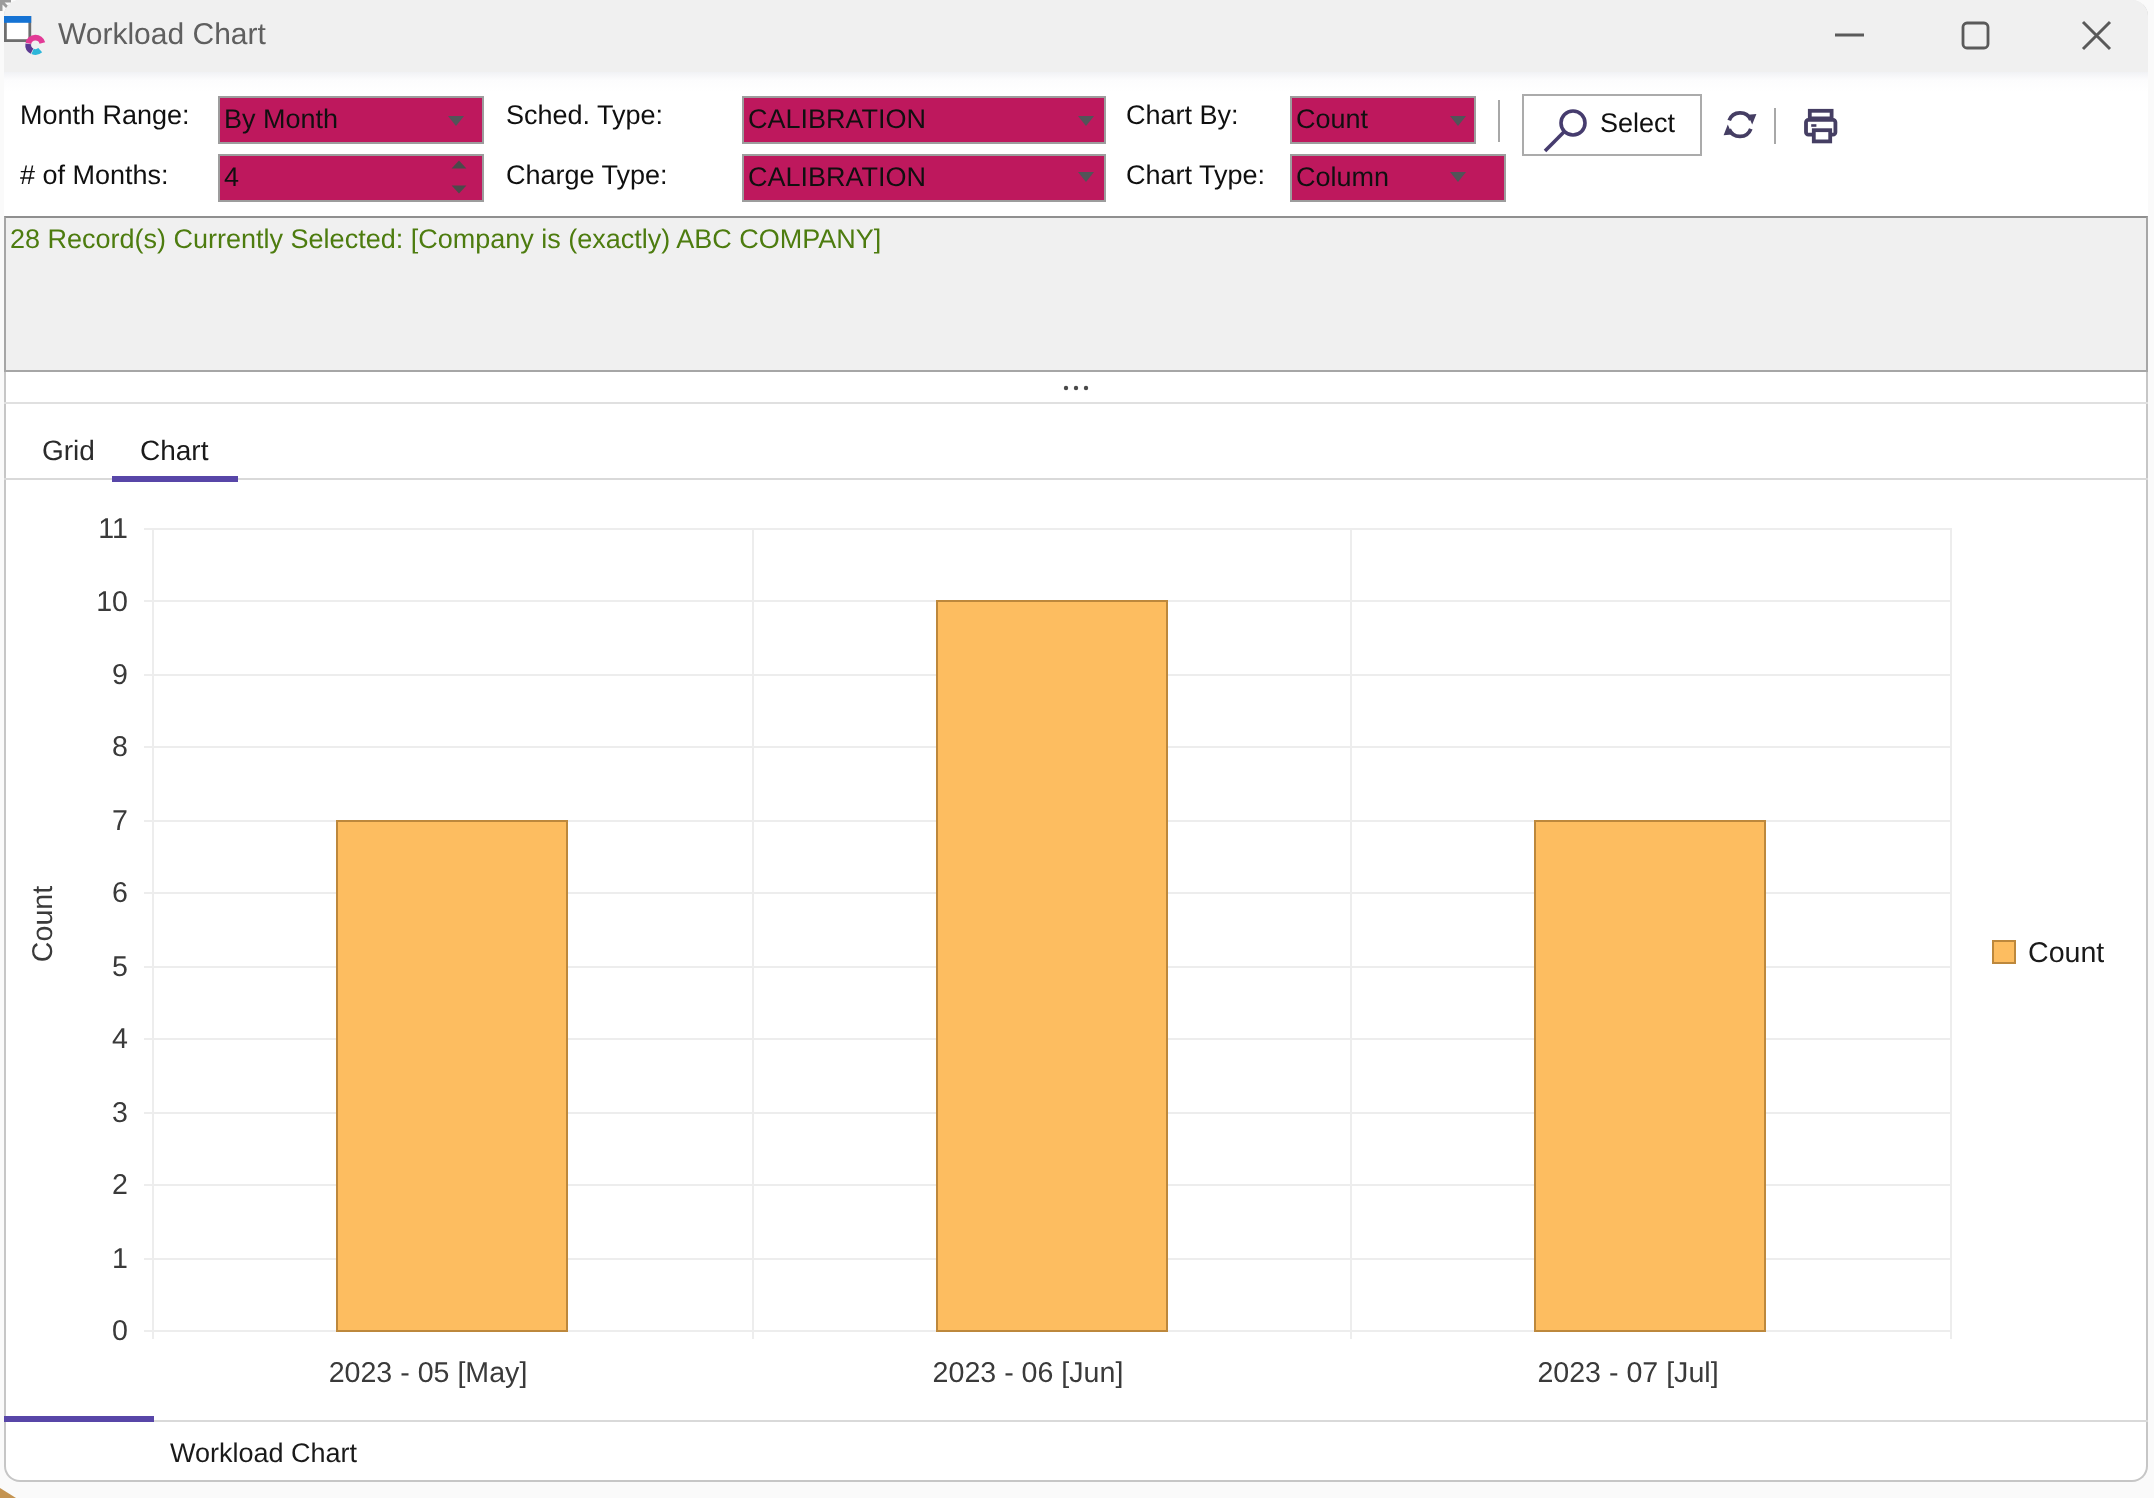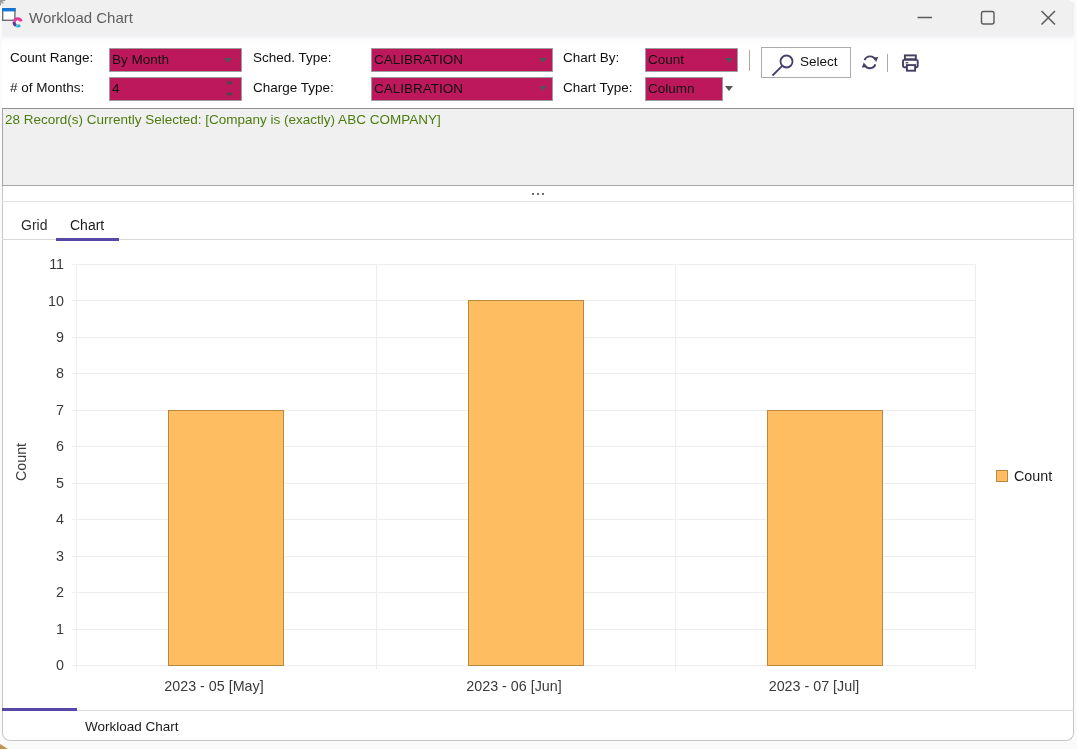--- a/index.html
+++ b/index.html
@@ -54,21 +54,21 @@
   <div class="title-text" style="left:29px;">Workload Chart</div>
 
   <svg class="abs" style="left:910px;top:5px" width="160" height="26" viewBox="0 0 160 26">
     <path d="M7.5 12.5 H 22" stroke="#5a5a5a" stroke-width="1.5" fill="none"></path>
     <rect x="71.5" y="6.5" width="12.5" height="12.5" rx="2" fill="none" stroke="#5a5a5a" stroke-width="1.4"></rect>
     <path d="M131.5 6 L145 19.5 M145 6 L131.5 19.5" stroke="#5a5a5a" stroke-width="1.5" fill="none"></path>
   </svg>
 
   <div class="toolbar" style="left:2px;width:1072px;"></div>
 
-  <div class="lbl" style="left:10px;top:50px;">Count Range:</div>
+  <div class="lbl" style="left:10px;top:50px;">Month Range:</div>
   <div class="combo" style="left:109px;top:47.5px;width:133px;">By Month</div>
   <div class="carrow" style="left:223.5px;top:57.5px;"></div>
   <div class="lbl" style="left:253px;top:50px;">Sched. Type:</div>
   <div class="combo" style="left:371px;top:47.5px;width:182px;">CALIBRATION</div>
   <div class="carrow" style="left:538.5px;top:57.5px;"></div>
   <div class="lbl" style="left:563px;top:50px;">Chart By:</div>
   <div class="combo" style="left:645px;top:47.5px;width:93px;">Count</div>
   <div class="carrow" style="left:725px;top:57.5px;"></div>
   <div class="vsep" style="left:749px;top:50px;height:21px;"></div>
   <div class="selectbtn"></div>
@@ -96,21 +96,21 @@
   <div class="lbl" style="left:10px;top:80px;"># of Months:</div>
   <div class="combo" style="left:109px;top:77px;width:133px;">4</div>
   <svg class="abs" style="left:224px;top:79px" width="11" height="19" viewBox="0 0 11 19">
     <path d="M5.5 1.2 L9.2 5.3 L1.8 5.3 Z" fill="#4a4a4a"></path>
     <path d="M5.5 17.8 L9.2 13.7 L1.8 13.7 Z" fill="#4a4a4a"></path>
   </svg>
   <div class="lbl" style="left:253px;top:80px;">Charge Type:</div>
   <div class="combo" style="left:371px;top:77px;width:182px;">CALIBRATION</div>
   <div class="carrow" style="left:538.5px;top:86px;"></div>
   <div class="lbl" style="left:563px;top:80px;">Chart Type:</div>
-  <div class="combo" style="left:645px;top:77px;width:78px;">Column</div>
+  <div class="combo" style="left:645px;top:77px;width:108px;">Column</div>
   <div class="carrow" style="left:725px;top:86px;"></div>
 
   <div class="recordbox">28 Record(s) Currently Selected: [Company is (exactly) ABC COMPANY]</div>
 
   <svg class="abs" style="left:530px;top:191px" width="16" height="6" viewBox="0 0 16 6">
     <circle cx="3" cy="3" r="1.1" fill="#4a4a4a"></circle>
     <circle cx="8" cy="3" r="1.1" fill="#4a4a4a"></circle>
     <circle cx="13" cy="3" r="1.1" fill="#4a4a4a"></circle>
   </svg>
 

